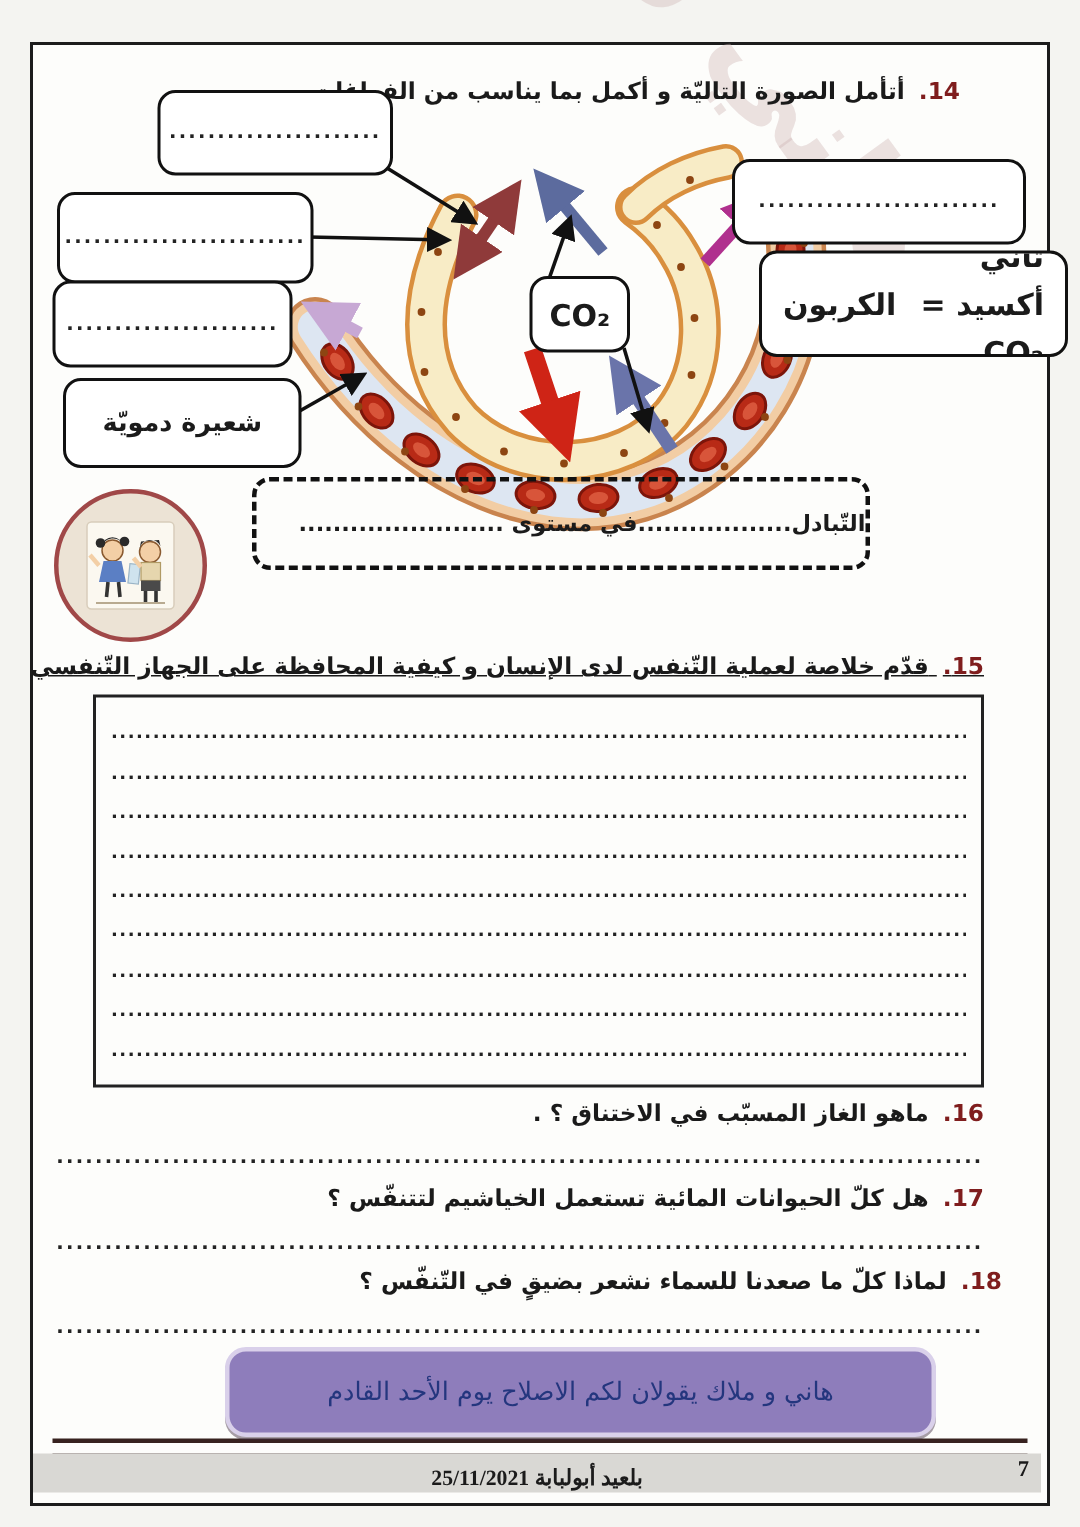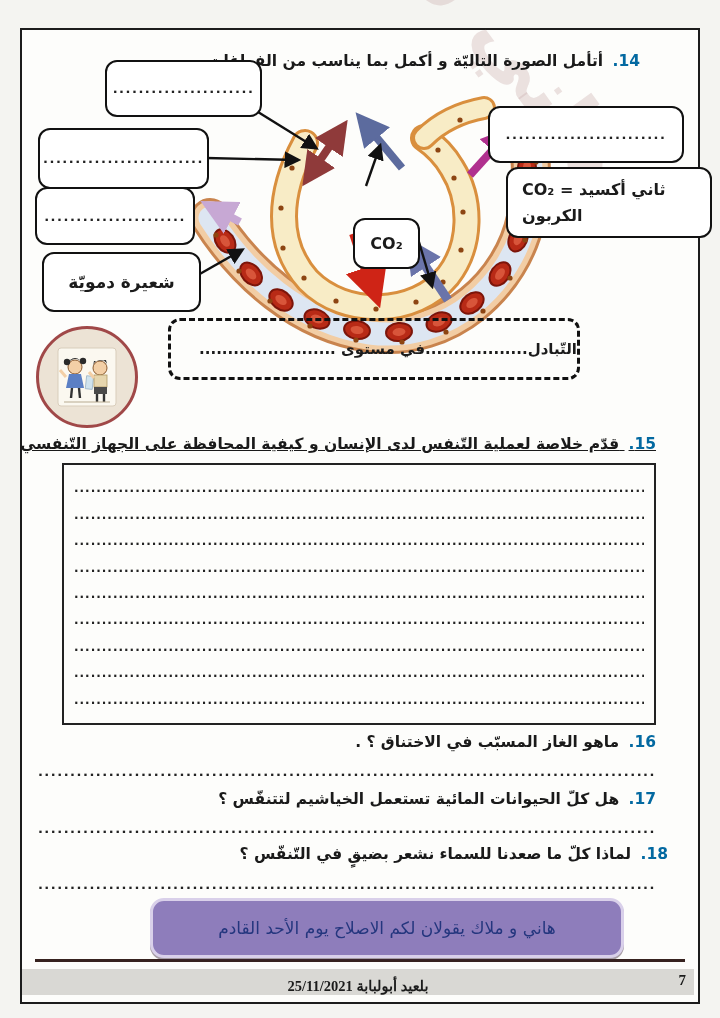--- a/index.html
+++ b/index.html
@@ -17,21 +17,21 @@
     position:absolute;top:150px;right:70px;z-index:1;
     font-size:82px;font-weight:bold;white-space:nowrap;
     color:rgba(205,180,180,0.38);direction:rtl;
     transform:rotate(54deg);transform-origin:right top;
     pointer-events:none;letter-spacing:4px;
   }
   .qheader{
     position:absolute;z-index:3;direction:rtl;text-align:right;
     font-size:15.5px;font-weight:bold;color:#1a1a1a;white-space:nowrap;
   }
-  .qnum{color:#0369a1;padding-left:4px;}
+  .qnum{color:#7f1d1d;padding-left:4px;}
   .label-box{
     position:absolute;z-index:3;background:#ffffff;
     border:2.5px solid #111;border-radius:12px;
     display:flex;align-items:center;justify-content:center;
     font-weight:bold;overflow:hidden;
   }
   .dots{
     font-size:13px;letter-spacing:1.5px;color:#222;font-weight:bold;
     white-space:nowrap;overflow:hidden;
   }
@@ -72,22 +72,22 @@
     position:absolute;left:22px;top:969px;width:672px;height:26px;z-index:3;
     background:#d9d8d4;display:flex;align-items:flex-end;justify-content:center;
     font-family:"Liberation Serif","DejaVu Serif",serif;
     font-size:14.5px;font-weight:bold;direction:rtl;
   }
   .footer-page-num{
     position:absolute;right:8px;top:3px;font-size:15px;font-weight:bold;
     font-family:"Liberation Serif","DejaVu Serif",serif;
   }
   .co2-def{
-    flex-direction:column;align-items:flex-end;justify-content:center;
-    direction:rtl;font-size:16px;line-height:1.6;padding:0 14px;
+    flex-direction:row;justify-content:center;
+    direction:rtl;font-size:20px;line-height:1.6;padding:0 14px;
   }
 </style>
 </head>
 <body>
 
 <div class="page-frame"></div>
 
 <div class="watermark">هاني و ملاك نحو التميز</div>
 
 <div class="qheader" style="top:52px;right:80px;">
@@ -243,21 +243,21 @@
 <div class="label-box" style="left:42px;top:252px;width:155px;height:56px;font-size:17px;direction:rtl;">
   <span>شعيرة دمويّة</span>
 </div>
 <div class="label-box" style="left:488px;top:106px;width:192px;height:53px;">
   <span class="dots">.........................</span>
 </div>
 <div class="label-box co2-def" style="left:506px;top:167px;width:174px;height:67px;">
   <span>ثاني أكسيد = CO₂</span>
   <span>الكربون</span>
 </div>
-<div class="label-box" style="left:353px;top:184px;width:63px;height:47px;font-size:16px;margin-top:34px;">
+<div class="label-box" style="left:353px;top:184px;width:63px;height:47px;font-size:20px;">
   <span>CO₂</span>
 </div>
 
 <div class="dashed-box">
   <span>التّبادل..................في مستوى ........................</span>
 </div>
 
 <div class="stamp">
   <svg width="90" height="90" viewBox="0 0 90 90">
     <rect x="16" y="16" width="58" height="58" rx="3" fill="#fbf8f0" stroke="#d8cdbb" stroke-width="1"></rect>

